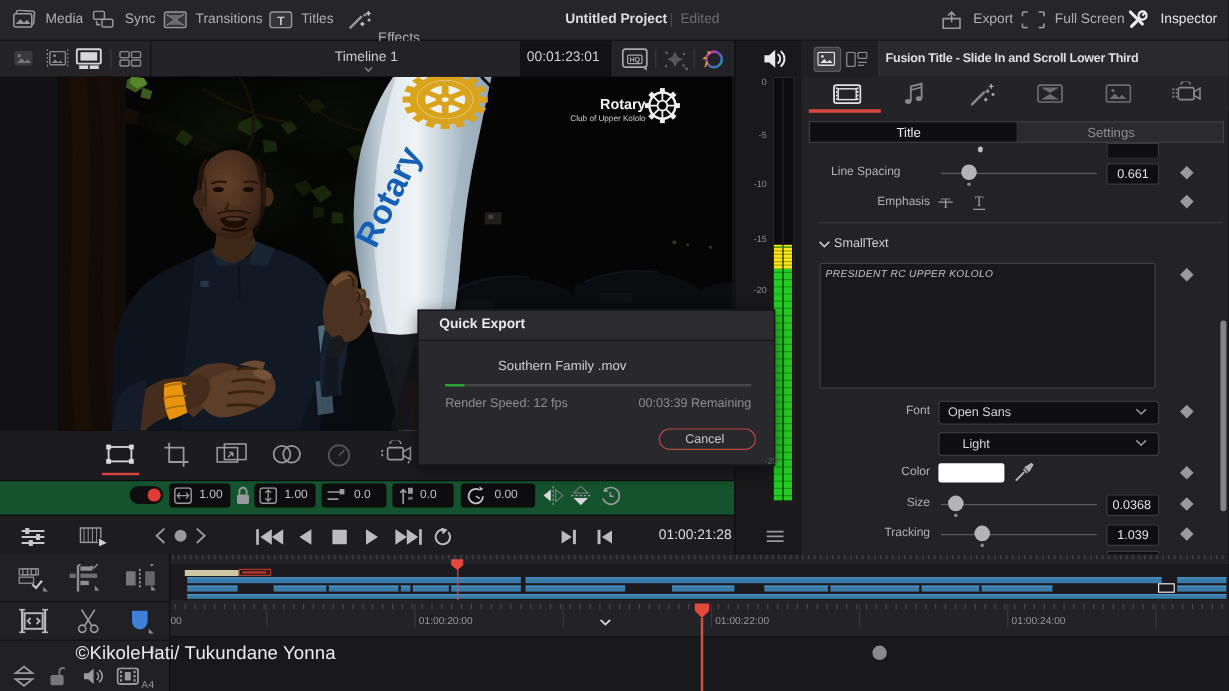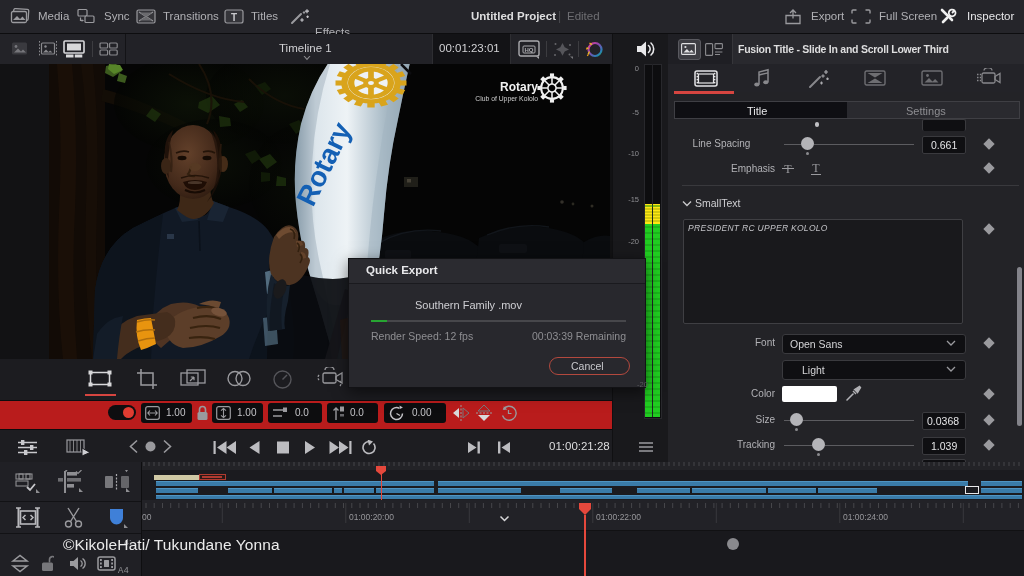--- a/index.html
+++ b/index.html
@@ -383,21 +383,21 @@
   <svg class="abs" style="left:315px;top:8px;" width="30" height="24" viewBox="0 0 30 24">
     <g stroke="#9a9a9e" fill="none" stroke-width="1.3">
       <rect x="8" y="6" width="13" height="10" rx="1.5"></rect>
       <path d="M21 9.5 l6-3.5 v10 l-6-3.5z"></path>
       <path d="M10 3 a4.5 3.5 0 0 1 9 0"></path>
       <path d="M4 8 q-2 2.5 0 5 M25 19 q2-2.5 0-5" stroke-dasharray="2 1.6"></path>
     </g>
   </svg>
 </div>
 
-<div id="ctrl-row" class="abs" style="left:0;top:400px;width:612px;height:29px;background:#b91c1c;border-top:1px solid #0d0d0f;color:#c4c4c8;font-size:10px;">
+<div id="ctrl-row" class="abs" style="left:0;top:400px;width:612px;height:29px;background:#14532d;border-top:1px solid #0d0d0f;color:#c4c4c8;font-size:10px;">
 
   <div class="abs" style="left:108px;top:4px;width:28px;height:15px;background:#0e0e10;border-radius:8px;"></div>
   <div class="abs" style="left:123px;top:6px;width:11px;height:11px;background:#e03c31;border-radius:50%;"></div>
 
   <div class="abs" style="left:141px;top:2px;width:51px;height:20px;background:#0d0d0f;border-radius:3px;"></div>
   <svg class="abs" style="left:145px;top:5px;" width="15" height="14" viewBox="0 0 15 14">
     <rect x="0.7" y="0.7" width="13.6" height="12.6" rx="2" fill="none" stroke="#9a9a9e" stroke-width="1.2"></rect>
     <path d="M3 7 h9 M5 4.5 L2.8 7 5 9.5 M10 4.5 L12.2 7 10 9.5" fill="none" stroke="#9a9a9e" stroke-width="1.1"></path>
   </svg>
   <span class="abs" style="left:166px;top:6px;">1.00</span>

